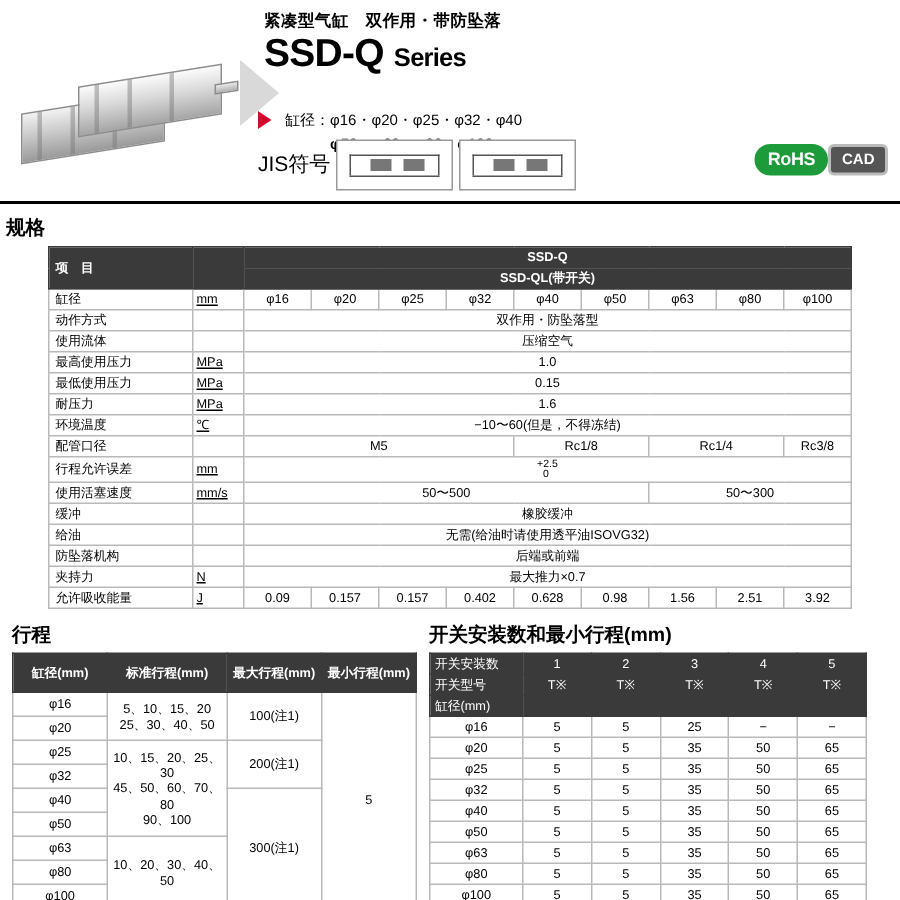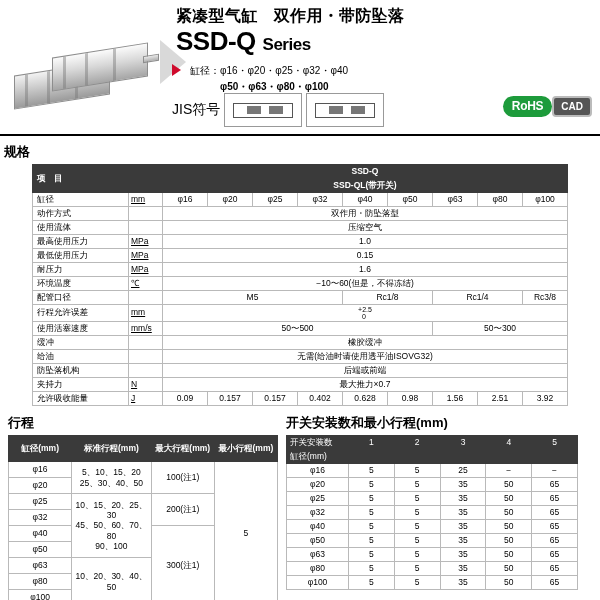--- a/index.html
+++ b/index.html
@@ -38,29 +38,29 @@
   .cyl .band {
     position:absolute; left:10px; top:0; width:3px; height:100%;
     background:rgba(120,120,120,.45);
   }
   .cyl .band2 { left:32px; }
   .cyl .band3 { left:60px; }
   .hdr-title-zone {
     margin-left:168px;
   }
   .hdr-sub {
-    font-size:16px; font-weight:bold; letter-spacing:.3px; margin-bottom:1px;
+    font-size:11px; font-weight:bold; letter-spacing:.3px; margin-bottom:1px;
   }
   .hdr-main {
     font-size:26px; font-weight:bold; letter-spacing:-.5px; line-height:1.05;
   }
   .hdr-main .series { font-size:17px; font-weight:bold; }
   .bore-block {
     position:relative;
-    margin-top:8px;
+    margin-top:24px;
     padding-left:14px;
     font-size:10px;
     line-height:1.55;
   }
   .bore-arrow {
     position:absolute; left:-4px; top:1px;
     width:0;height:0;border-top:6px solid transparent;border-bottom:6px solid transparent;
     border-left:9px solid #cf0a2c;
   }
   .tri-deco {
@@ -388,20 +388,28 @@
       <tbody id="switch-body">
           <tr>
             <th style="text-align:left;padding-left:3px">开关安装数</th>
             <th>1</th>
             <th>2</th>
             <th>3</th>
             <th>4</th>
             <th>5</th>
           </tr>
           <tr>
+            <th style="text-align:left;padding-left:3px">开关型号</th>
+            <th>T※</th>
+            <th>T※</th>
+            <th>T※</th>
+            <th>T※</th>
+            <th>T※</th>
+          </tr>
+          <tr>
             <th style="text-align:left;padding-left:3px">缸径(mm)</th>
             <th colspan="5"></th>
           </tr>
           <tr>
             <td>φ16</td>
             <td>5</td>
             <td>5</td>
             <td>25</td>
             <td>−</td>
             <td>−</td>

